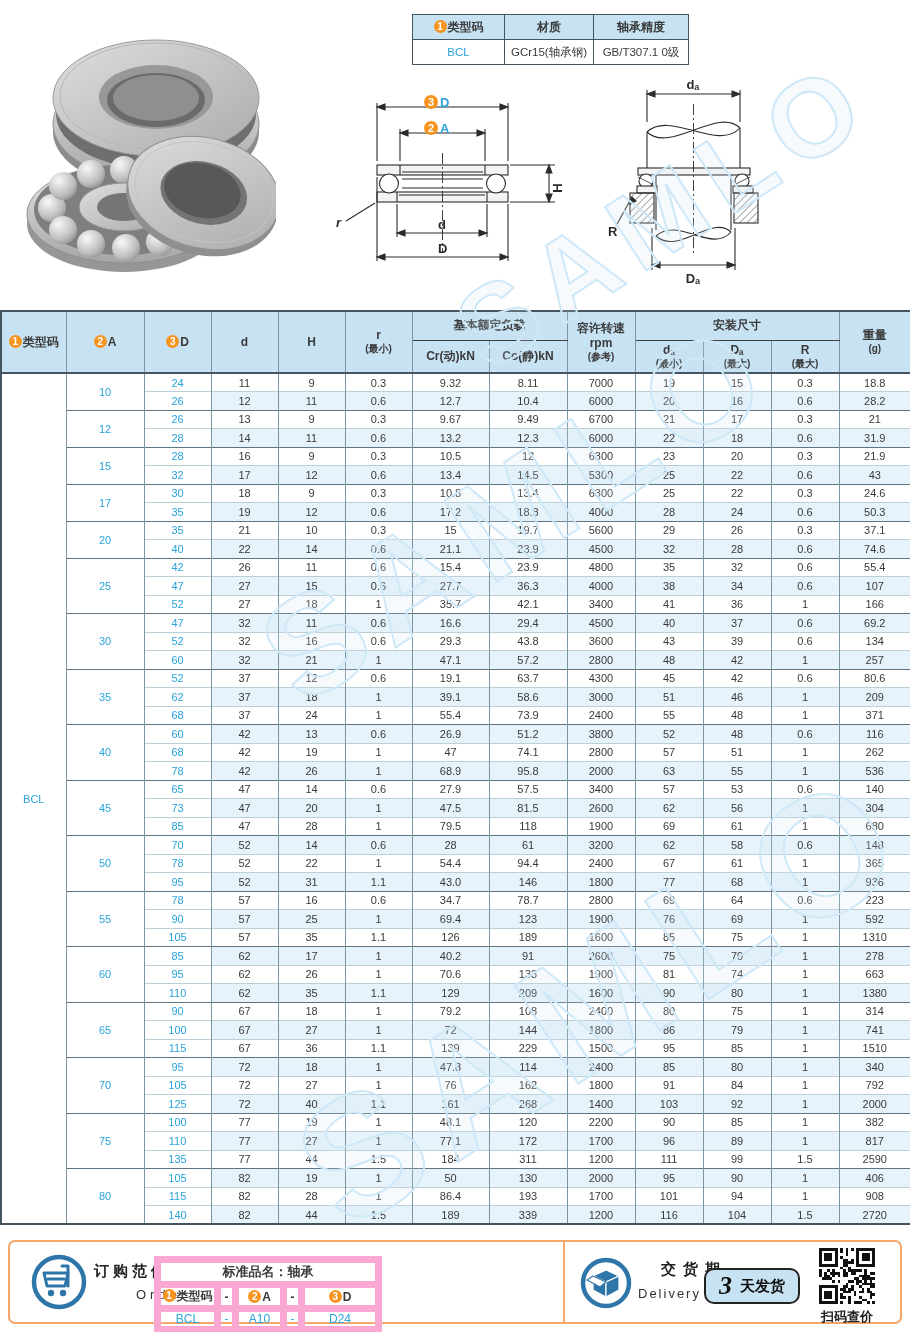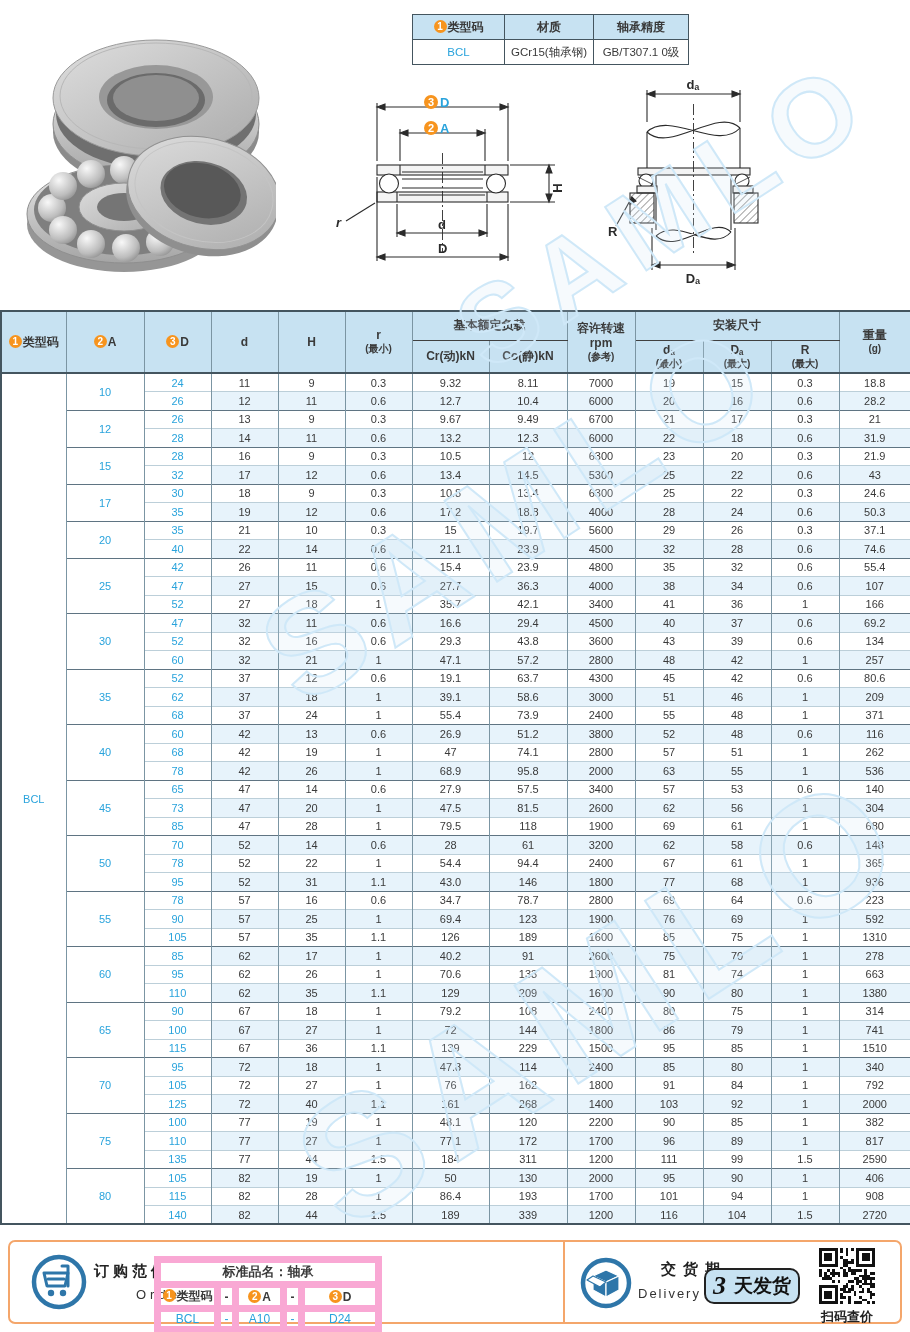--- a/index.html
+++ b/index.html
@@ -54,21 +54,21 @@
   table.order { border-collapse:collapse; table-layout:fixed; }
   table.order th, table.order td { border:7px solid #f9a8d4; text-align:center;
     height:19px; font-size:12px; }
   table.order th.title { font-size:13px; font-weight:700; background:#fff; }
   table.order .hd { font-weight:700; }
   #badge { position:absolute; left:694px; top:26px; width:96px; height:36px;
     background:#C7E2F2; border:2px solid #222; border-radius:10px;
     display:flex; align-items:center; justify-content:center; gap:8px; }
   #badge .three { font-family:"Liberation Serif", serif; font-style:italic;
     font-weight:700; font-size:26px; color:#111; }
-  #badge .unit { font-size:19px; font-weight:700; color:#111; }
+  #badge .unit { font-size:15px; font-weight:700; color:#111; }
   #qr-caption { position:absolute; left:781px; top:66px; width:112px;
     text-align:center; font-size:13px; font-weight:700; color:#222; }
 
   svg text { font-family:"Liberation Sans", sans-serif; }
 </style>
 </head>
 <body>
 
 <div id="page">
 

